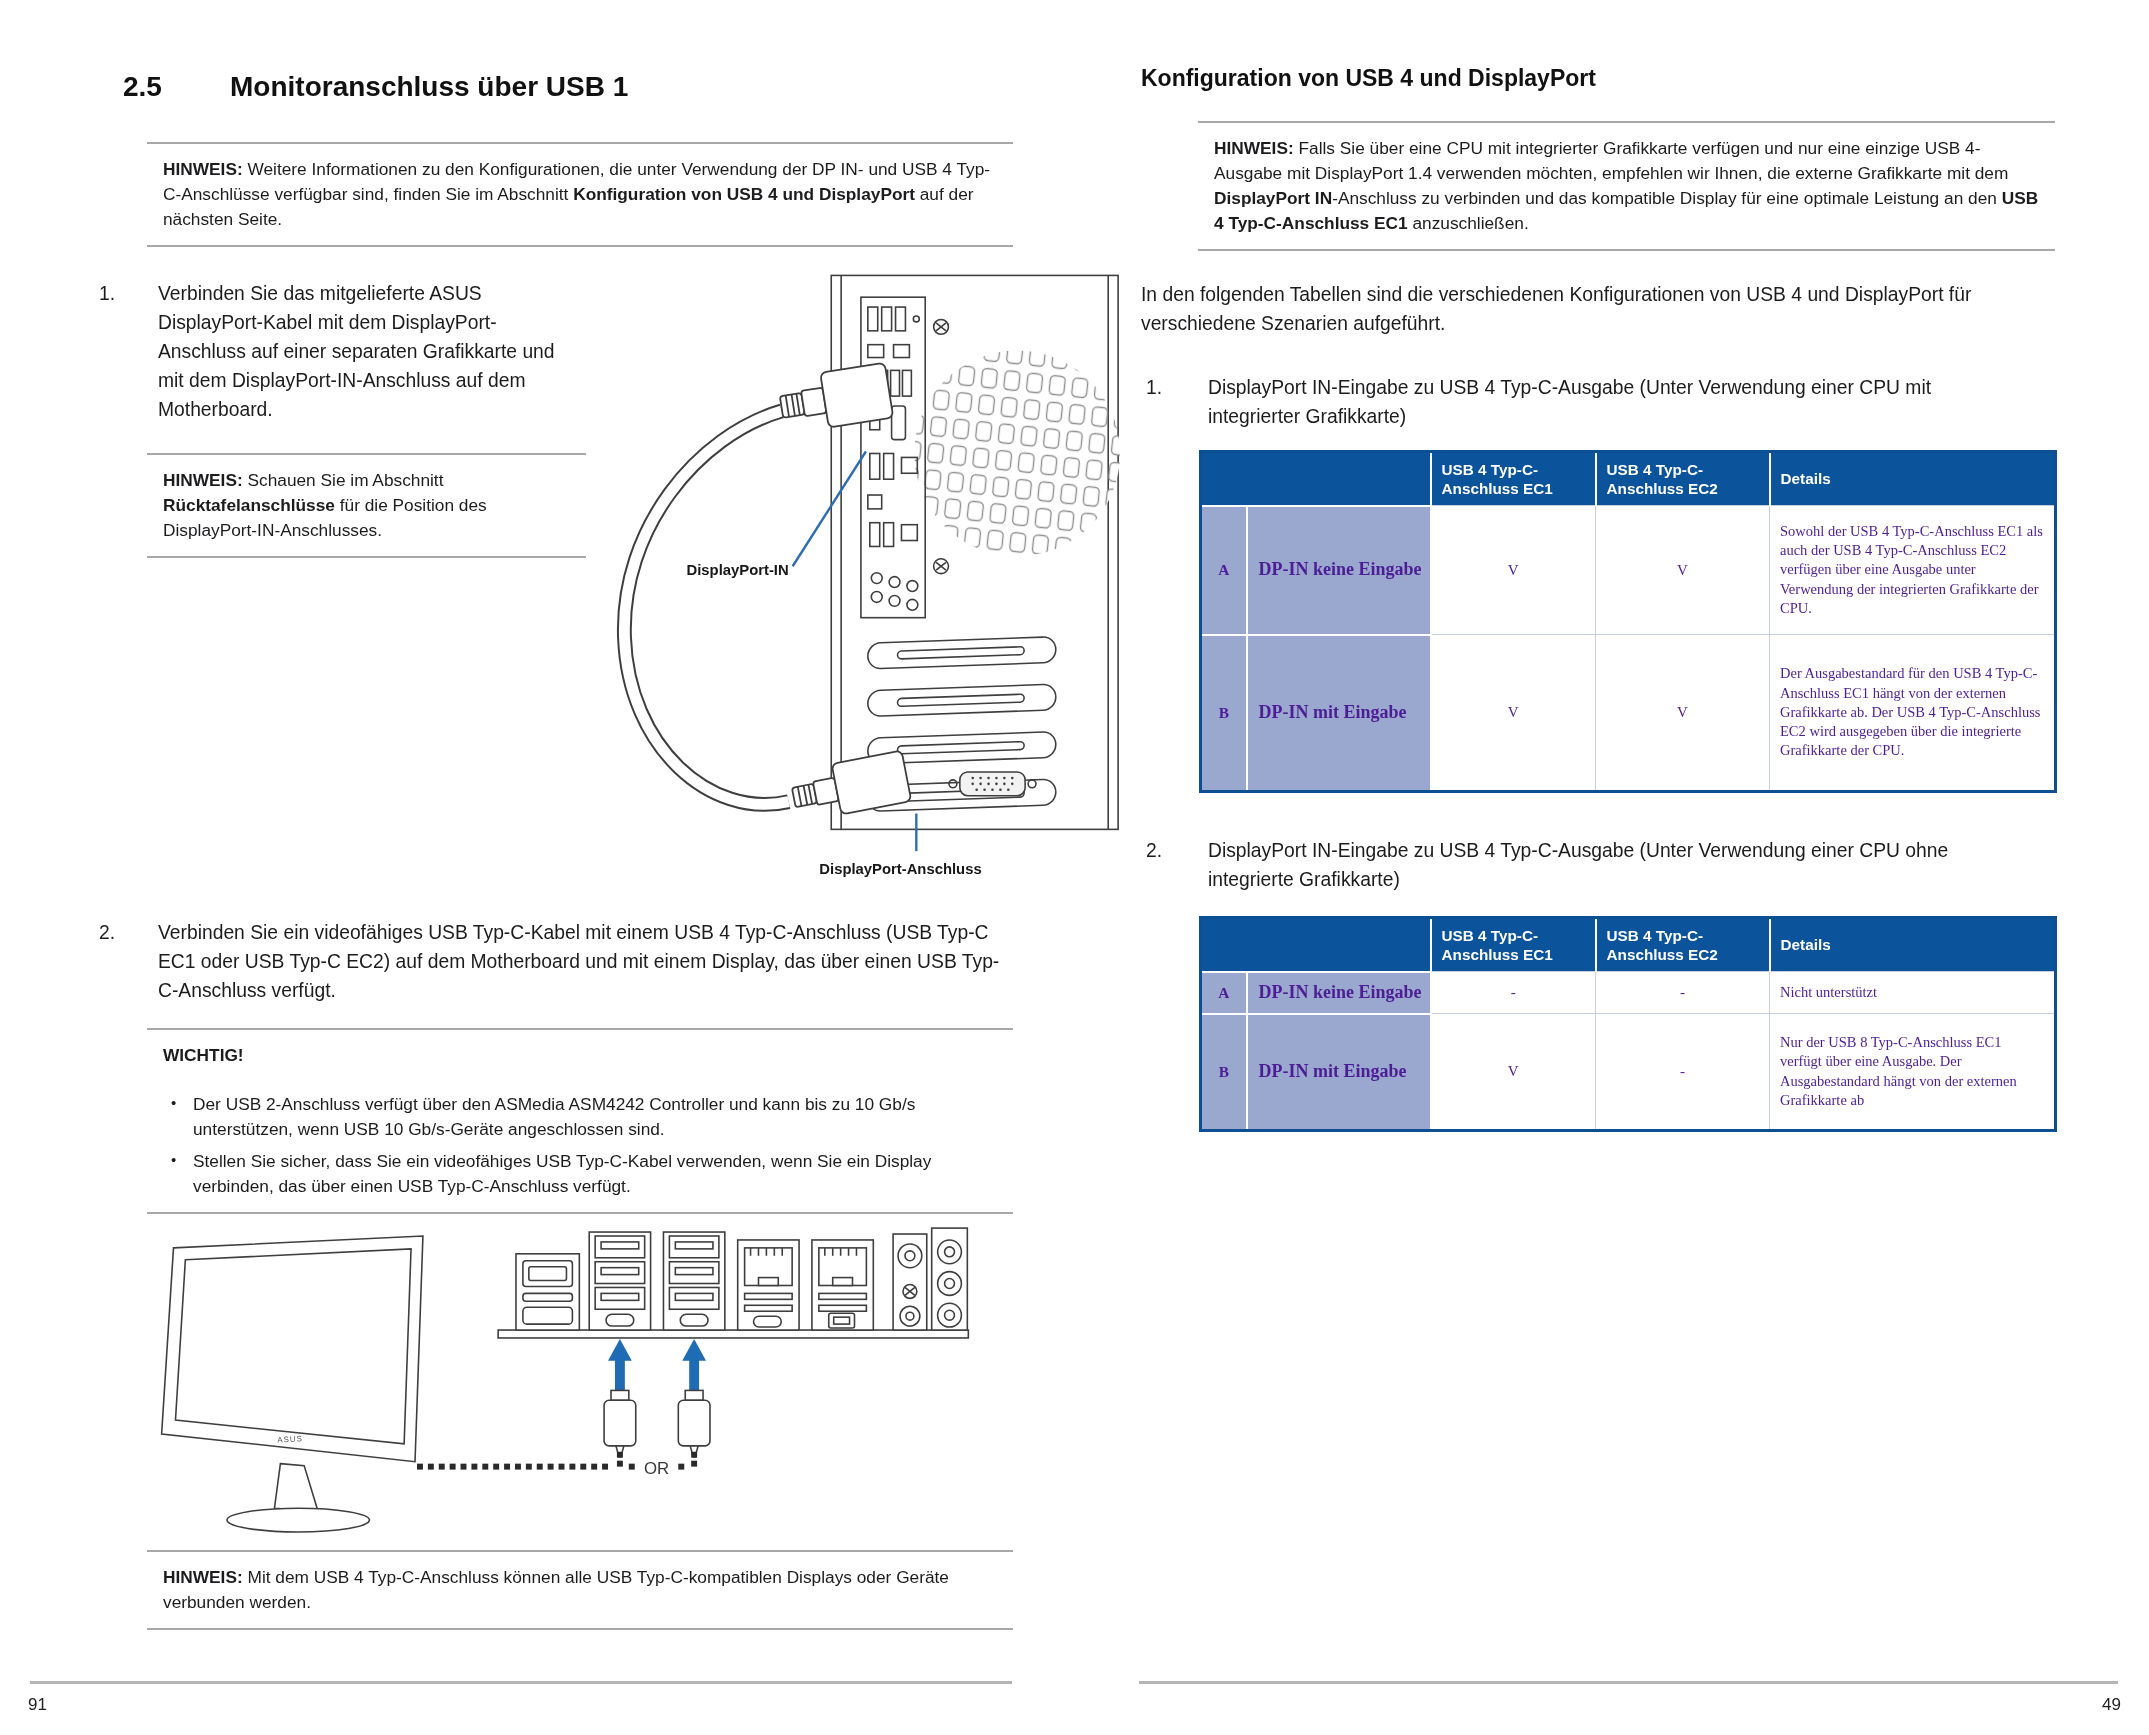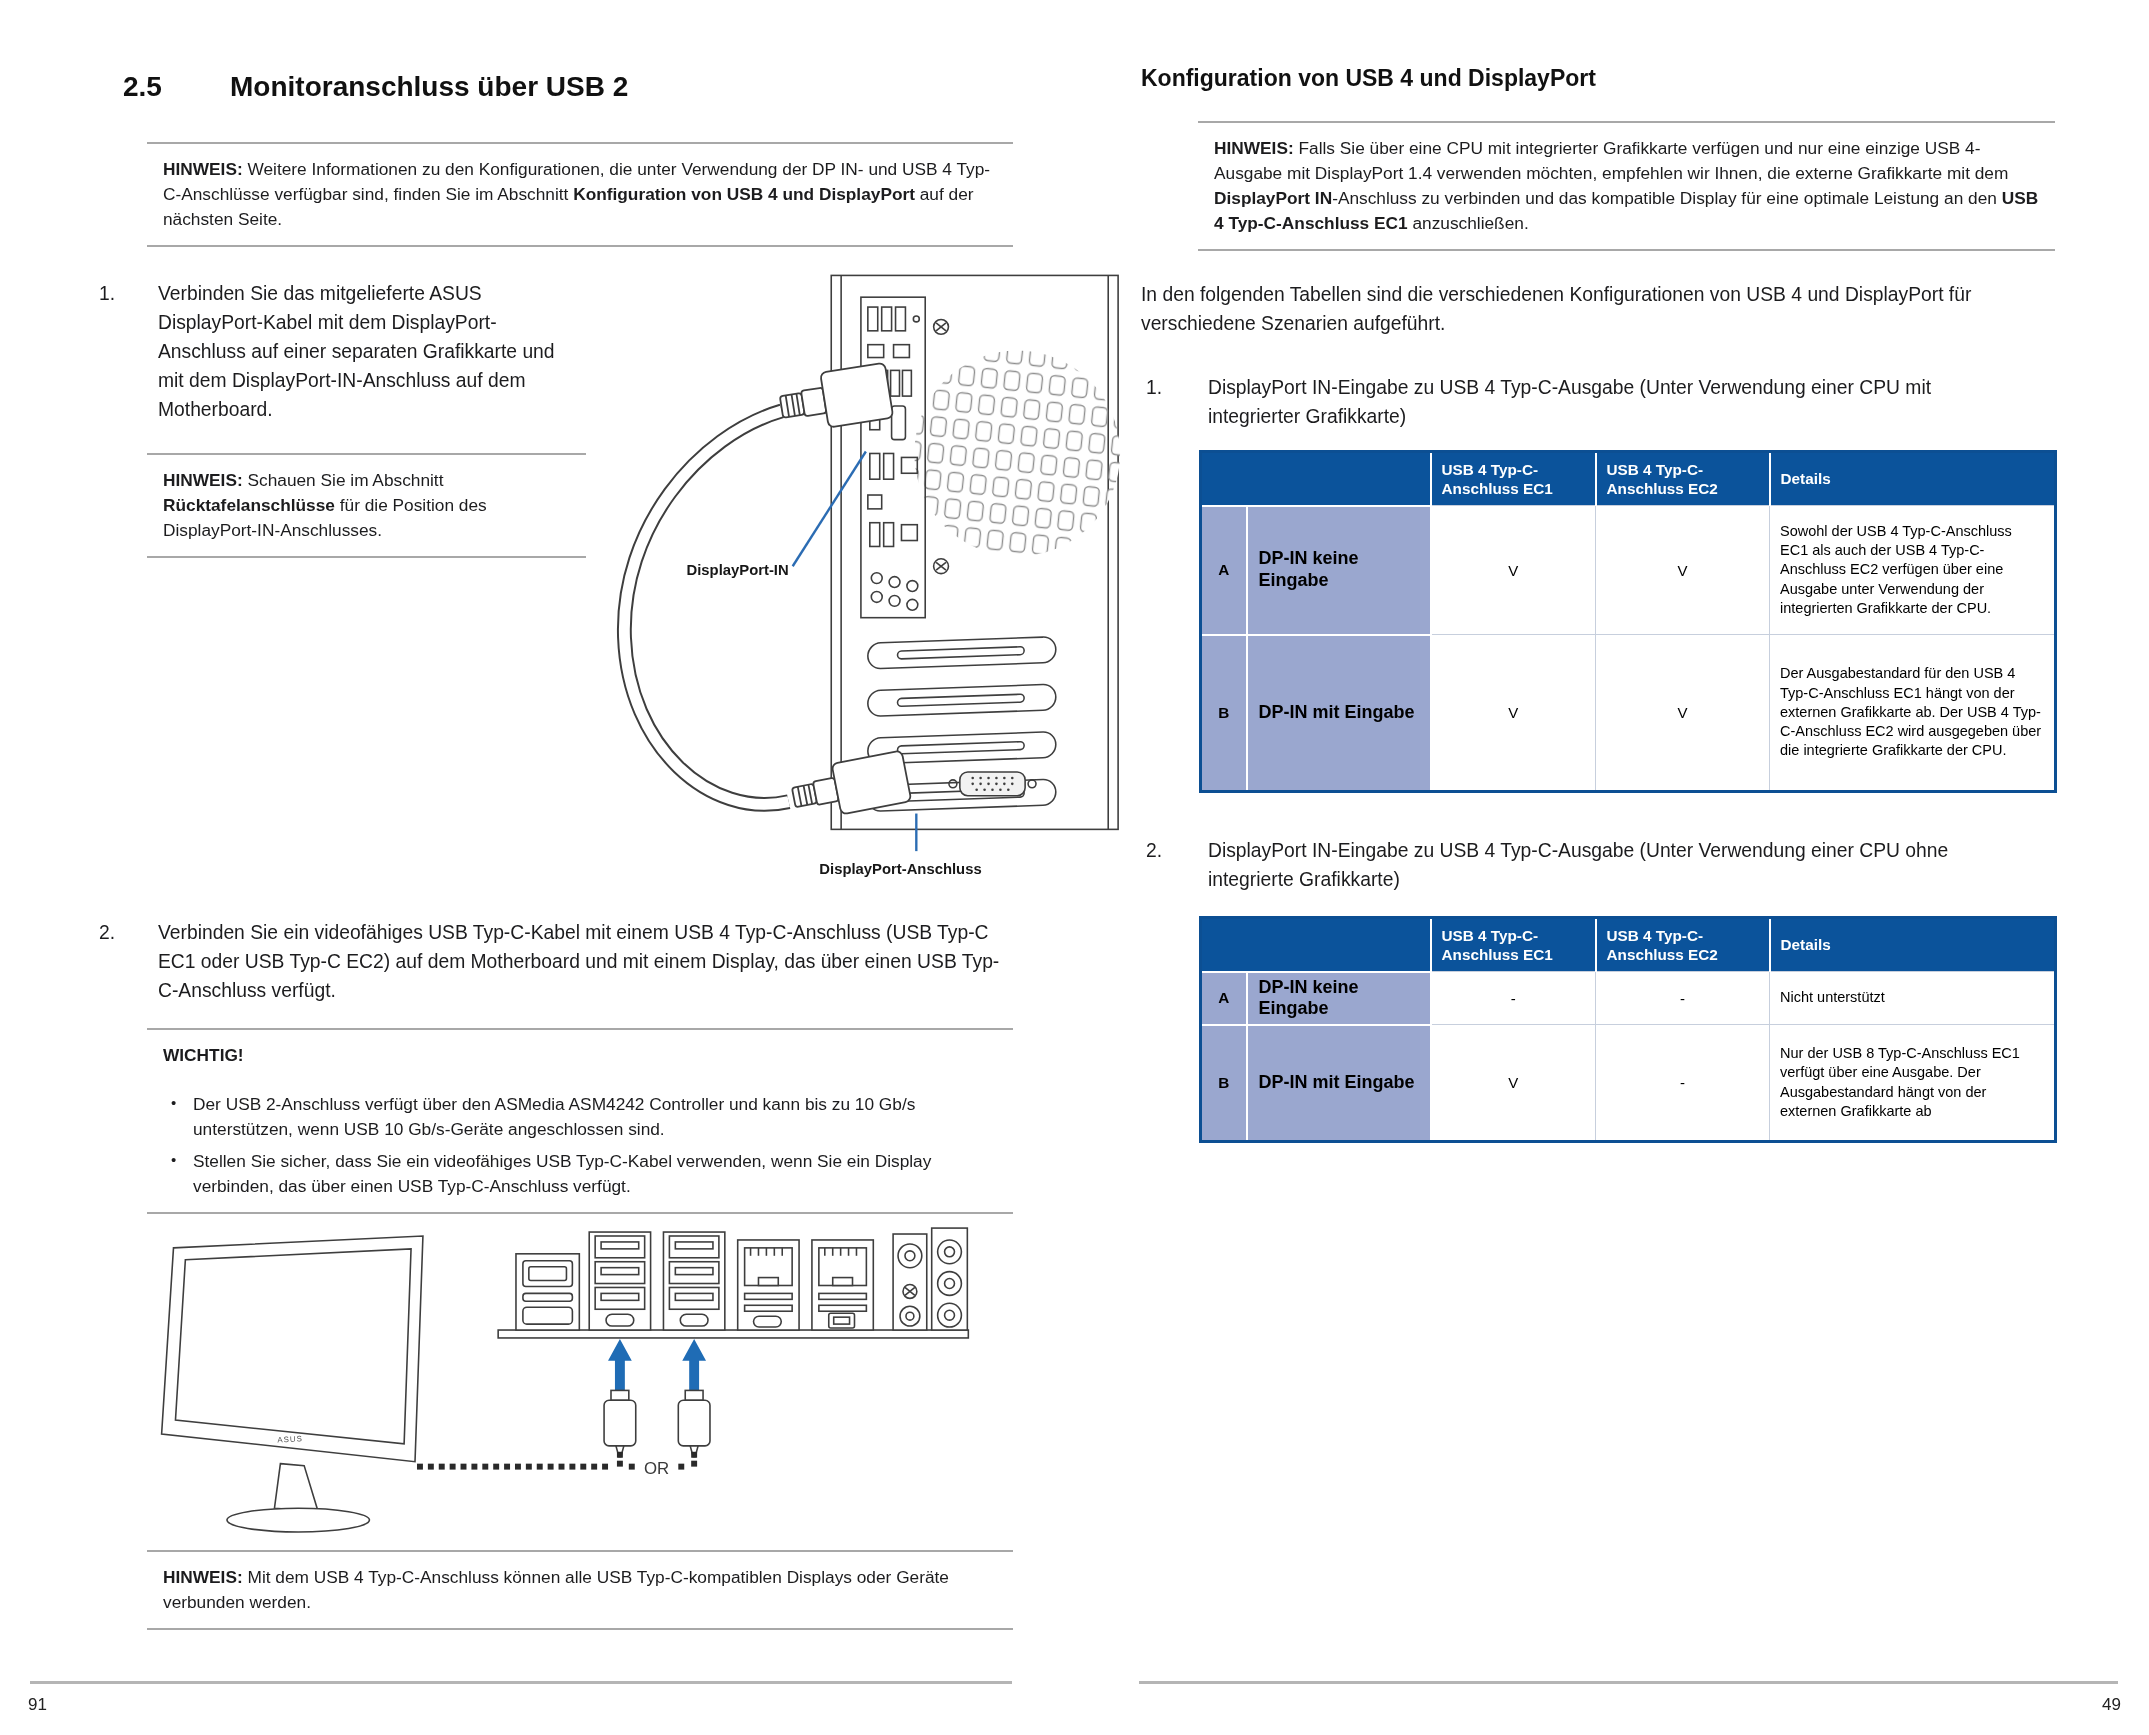--- a/index.html
+++ b/index.html
@@ -26,42 +26,42 @@
   .imp-title{font-weight:bold;margin-bottom:24px;}
   .bullet{position:relative;padding-left:30px;margin-top:7px;line-height:1.45;}
   .bullet::before{content:"•";position:absolute;left:8px;top:0;font-size:15px;}
   
   table.cfg{border-collapse:collapse;table-layout:fixed;background:#fff;border:3px solid #0c4f93;}
   table.cfg th{
     background:#0b539b;color:#fff;font-size:15.3px;font-weight:bold;text-align:left;
     padding:6px 10px;vertical-align:middle;border-left:2px solid #fff;line-height:1.25;
   }
   table.cfg th.first{border-left:none;}
-  table.cfg td{vertical-align:middle;font-size:15px;color:#000000;}
+  table.cfg td{vertical-align:middle;font-size:15px;color:#4c1d95;font-family:Liberation Serif, serif;}
   table.cfg td.key{background:#9aa7cf;text-align:center;font-weight:bold;font-size:15.3px;border:2px solid #fff;}
   table.cfg td.scen{background:#9aa7cf;font-weight:bold;font-size:18px;padding:4px 6px 4px 11px;border:2px solid #fff;line-height:1.2;}
   table.cfg td.v{text-align:center;border:1px solid #c7cfdd;background:#fff;}
   table.cfg td.det{padding:6px 10px;font-size:14.5px;line-height:1.33;border:1px solid #c7cfdd;background:#fff;}
   
   .rule{background:#b5b5b5;height:2.5px;}
   .pgnum{font-size:17px;color:#222;}
   
   .ill-label{font-family:"Liberation Sans","DejaVu Sans",sans-serif;font-size:15px;font-weight:bold;fill:#171717;}
   .or-label{font-family:"Liberation Sans","DejaVu Sans",sans-serif;font-size:17px;fill:#3a3a3a;}
   .asus-label{font-family:"Liberation Sans","DejaVu Sans",sans-serif;font-size:8px;fill:#555;letter-spacing:1px;}
 </style>
 </head>
 <body>
 
 <div class="sheet">
 
   <div>
 
     <div class="abs sec-no" style="left:96px;top:71px;margin-left:27px;">2.5</div>
-    <div class="abs sec-title" style="left:230px;top:71px;">Monitoranschluss über USB 2</div>
+    <div class="abs sec-title" style="left:230px;top:71px;">Monitoranschluss über USB 1</div>
 
     <div class="abs note" style="left:147px;top:142px;width:866px;">
       <span class="b">HINWEIS:</span><span> Weitere Informationen zu den Konfigurationen, die unter Verwendung der DP IN- und USB 4 Typ-C-Anschlüsse verfügbar sind, finden Sie im Abschnitt </span><span class="b">Konfiguration von USB 4 und DisplayPort</span><span> auf der nächsten Seite.</span>
     </div>
 
     <div class="abs step-no" style="left:99px;top:280px;">1.</div>
     <div class="abs step-text" style="left:158px;top:280px;width:424px;">Verbinden Sie das mitgelieferte ASUS DisplayPort-Kabel mit dem DisplayPort-Anschluss auf einer separaten Grafikkarte und mit dem DisplayPort-IN-Anschluss auf dem Motherboard.</div>
 
     <div class="abs note" style="left:147px;top:453px;width:439px;">
       <span class="b">HINWEIS:</span><span> Schauen Sie im Abschnitt </span><span class="b">Rücktafelanschlüsse</span><span> für die Position des DisplayPort-IN-Anschlusses.</span>

